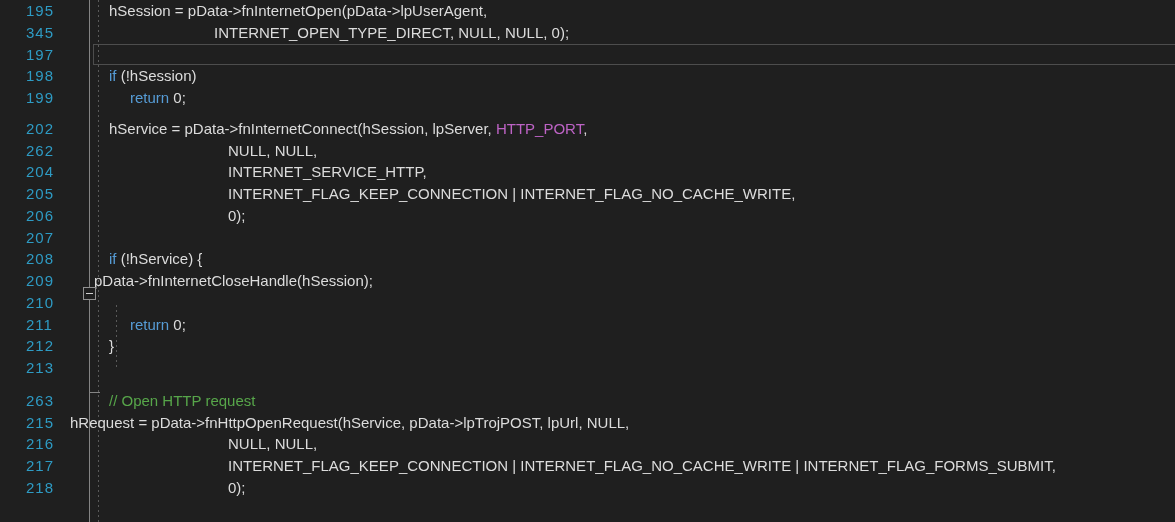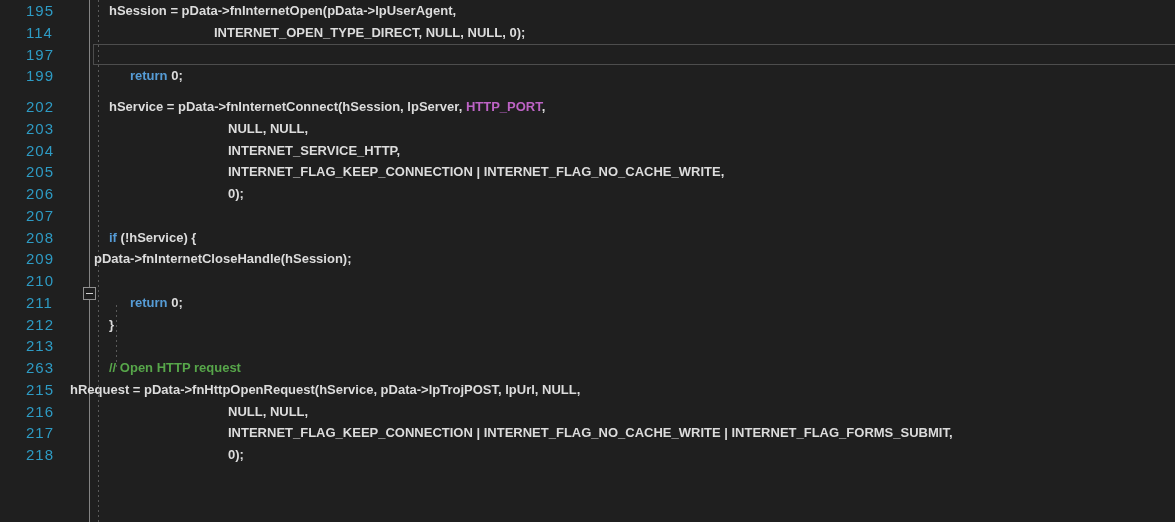--- a/index.html
+++ b/index.html
@@ -70,22 +70,22 @@
     left: 26px;
     top: 0;
     font-size: 15px;
     font-weight: 400;
     letter-spacing: 1px;
     color: var(--line-number, #2e9bc4);
   }
   .code {
     display: block;
     height: 100%;
-    font-size: 13px;
-    font-weight: 700;
+    font-size: 15px;
+    font-weight: 400;
     color: var(--plain, #dcdcdc);
   }
   .tok-plain   { color: var(--plain, #dcdcdc); }
   .tok-keyword { color: var(--keyword, #569cd6); }
   .tok-comment { color: var(--comment, #57a64a); }
   .tok-macro   { color: var(--macro, #bd63c5); }
   
   .fold-box {
     position: absolute;
     left: 83px;
@@ -111,36 +111,37 @@
 <div class="editor" style="--bg: #1f1f1f; --line-number: #2e9bc4; --plain: #dcdcdc; --keyword: #569cd6; --comment: #57a64a; --macro: #bd63c5; --guide: #5a5a5a; --fold-line: #848484; --cl-border: #4d4d4d;">
   <div id="guides">
       <div class="indent-guide" style="left: 98px; top: 0px; height: 522px;"></div>
       <div class="indent-guide" style="left: 116px; top: 304.5px; height: 65.25px;"></div>
     </div>
   <div class="fold-line" id="fold-line"></div>
   <div class="fold-tick" id="fold-tick" style="top: 391.5px;"></div>
   <div class="current-line-box" id="current-line-box" style="top: 43.5px;"></div>
   <div class="rows" id="rows">
       <div class="row"><span class="ln">195</span><span class="code" style="padding-left: 109px;"><span class="tok-plain">hSession = pData-&gt;fnInternetOpen(pData-&gt;lpUserAgent,</span></span></div>
-      <div class="row"><span class="ln">114</span><span class="code" style="padding-left: 214px;"><span class="tok-plain">INTERNET_OPEN_TYPE_DIRECT, NULL, NULL, 0);</span></span></div>
+      <div class="row"><span class="ln">345</span><span class="code" style="padding-left: 214px;"><span class="tok-plain">INTERNET_OPEN_TYPE_DIRECT, NULL, NULL, 0);</span></span></div>
       <div class="row"><span class="ln">197</span><span class="code" style="padding-left: 88px;"></span></div>
+      <div class="row"><span class="ln">198</span><span class="code" style="padding-left: 109px;"><span class="tok-keyword">if</span><span class="tok-plain"> (!hSession)</span></span></div>
       <div class="row"><span class="ln">199</span><span class="code" style="padding-left: 130px;"><span class="tok-keyword">return</span><span class="tok-plain"> 0;</span></span></div>
       <div class="row"><span class="ln">202</span><span class="code" style="padding-left: 109px; margin-top: 9px;"><span class="tok-plain">hService = pData-&gt;fnInternetConnect(hSession, lpServer, </span><span class="tok-macro">HTTP_PORT</span><span class="tok-plain">,</span></span></div>
-      <div class="row"><span class="ln">203</span><span class="code" style="padding-left: 228px;"><span class="tok-plain">NULL, NULL,</span></span></div>
+      <div class="row"><span class="ln">262</span><span class="code" style="padding-left: 228px;"><span class="tok-plain">NULL, NULL,</span></span></div>
       <div class="row"><span class="ln">204</span><span class="code" style="padding-left: 228px;"><span class="tok-plain">INTERNET_SERVICE_HTTP,</span></span></div>
       <div class="row"><span class="ln">205</span><span class="code" style="padding-left: 228px;"><span class="tok-plain">INTERNET_FLAG_KEEP_CONNECTION | INTERNET_FLAG_NO_CACHE_WRITE,</span></span></div>
       <div class="row"><span class="ln">206</span><span class="code" style="padding-left: 228px;"><span class="tok-plain">0);</span></span></div>
       <div class="row"><span class="ln">207</span><span class="code" style="padding-left: 88px;"></span></div>
       <div class="row"><span class="ln">208</span><span class="code" style="padding-left: 109px;"><span class="tok-keyword">if</span><span class="tok-plain"> (!hService) {</span></span></div>
       <div class="row"><span class="ln">209</span><span class="code" style="padding-left: 94px;"><span class="tok-plain">pData-&gt;fnInternetCloseHandle(hSession);</span></span></div>
       <div class="row"><span class="ln">210</span><span class="code" style="padding-left: 88px;"></span></div>
       <div class="row"><span class="ln">211</span><span class="code" style="padding-left: 130px;"><span class="tok-keyword">return</span><span class="tok-plain"> 0;</span></span></div>
       <div class="row"><span class="ln">212</span><span class="code" style="padding-left: 109px;"><span class="tok-plain">}</span></span></div>
       <div class="row"><span class="ln">213</span><span class="code" style="padding-left: 88px;"></span></div>
-      <div class="row"><span class="ln">263</span><span class="code" style="padding-left: 109px;"><span class="tok-comment">// Open HTTP request</span></span></div>
+      <div class="row"><span class="ln">263</span><span class="code" style="padding-left: 109px; margin-top: 11px;"><span class="tok-comment">// Open HTTP request</span></span></div>
       <div class="row"><span class="ln">215</span><span class="code" style="padding-left: 70px;"><span class="tok-plain">hRequest = pData-&gt;fnHttpOpenRequest(hService, pData-&gt;lpTrojPOST, lpUrl, NULL,</span></span></div>
       <div class="row"><span class="ln">216</span><span class="code" style="padding-left: 228px;"><span class="tok-plain">NULL, NULL,</span></span></div>
       <div class="row"><span class="ln">217</span><span class="code" style="padding-left: 228px;"><span class="tok-plain">INTERNET_FLAG_KEEP_CONNECTION | INTERNET_FLAG_NO_CACHE_WRITE | INTERNET_FLAG_FORMS_SUBMIT,</span></span></div>
       <div class="row"><span class="ln">218</span><span class="code" style="padding-left: 228px;"><span class="tok-plain">0);</span></span></div>
     </div>
   <div class="fold-box" id="fold-box" style="top: 287.125px;">
     <span class="minus"></span>
   </div>
 </div>
 

